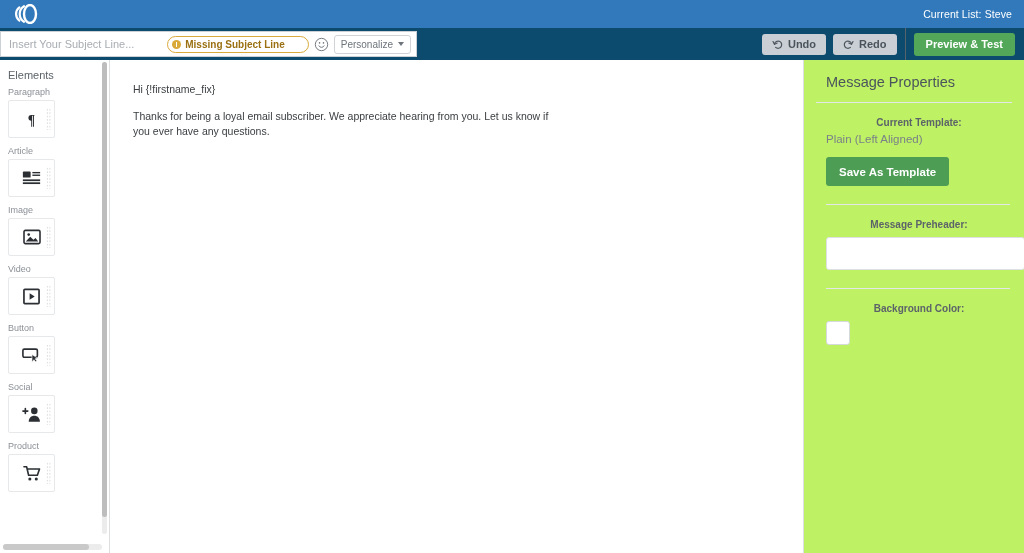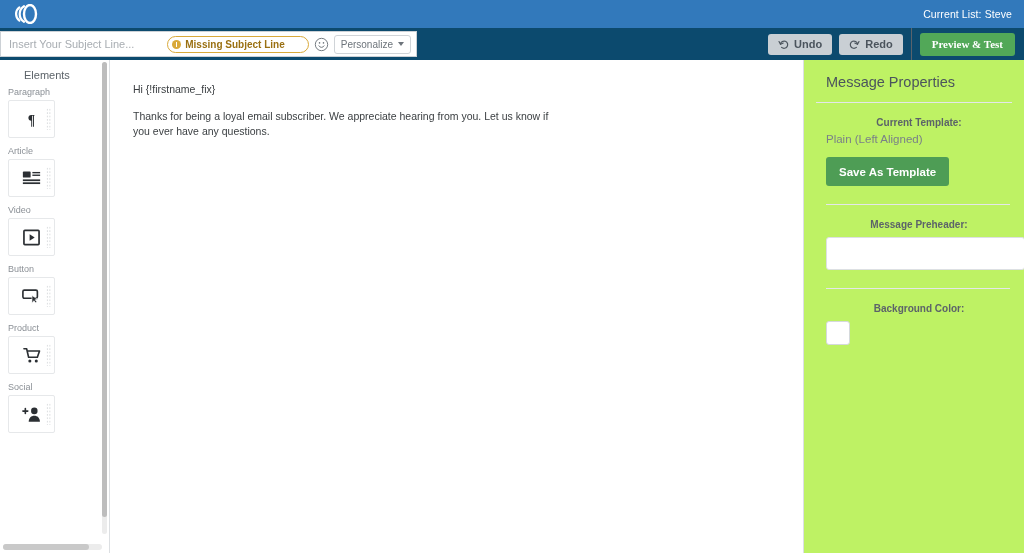--- a/index.html
+++ b/index.html
@@ -132,36 +132,36 @@
     margin: 0 8px 0 1px;
   }
   .preview-btn {
     background: #52a858;
     color: #ffffff;
     border: 0; border-radius: 3px;
     height: 23px;
     padding: 0 12px;
     font-size: 11px;
     font-weight: bold;
-    font-family: Liberation Serif, serif;
+    font-family: Liberation Sans, sans-serif;
     margin-right: 9px;
   }
 
   
   .sidebar {
     position: absolute; left: 0; top: 60px;
     width: 110px; height: 493px;
     background: #ffffff;
     border-right: 1px solid #dcdfe2;
     overflow: hidden;
   }
   .sidebar-title {
     font-size: 11px;
     color: #5c6369;
-    padding: 9px 0 6px 24px;
+    padding: 9px 0 6px 8px;
   }
   .tiles {
     display: flex; flex-wrap: wrap;
     padding-left: 8px;
     width: 104px;
   }
   .tile-cell {
     width: 49px;
     margin-bottom: 8px;
     margin-right: 2px;
@@ -390,67 +390,78 @@
           <rect x="1" y="1.5" width="9" height="7" rx="1" fill="#2b2f33"></rect>
           <rect x="12" y="2" width="9" height="1.6" fill="#2b2f33"></rect>
           <rect x="12" y="5" width="9" height="1.6" fill="#2b2f33"></rect>
           <rect x="1" y="10.6" width="20" height="2" fill="#2b2f33"></rect>
           <rect x="1" y="14" width="20" height="2" fill="#2b2f33"></rect>
         </svg>
         <span class="grip"></span>
       </div>
     </div>
 
+    <div class="tile-cell">
+      <div class="tile-label">Image</div>
+      <div class="tile">
+        <svg width="18" height="16" viewBox="0 0 20 18">
+          <rect x="1" y="1.5" width="18" height="15" rx="1.5" fill="none" stroke="#2b2f33" stroke-width="1.8"></rect>
+          <circle cx="6.3" cy="6.3" r="1.5" fill="#2b2f33"></circle>
+          <path d="M3 14 L8 8.6 L11.6 12.2 L14 10 L17 14 Z" fill="#2b2f33"></path>
+        </svg>
+        <span class="grip"></span>
+      </div>
+    </div>
 
     <div class="tile-cell">
       <div class="tile-label">Video</div>
       <div class="tile">
         <svg width="17" height="17" viewBox="0 0 18 18">
           <rect x="1" y="1.5" width="16" height="15" rx="1" fill="none" stroke="#2b2f33" stroke-width="1.8"></rect>
           <path d="M7 5.6 L12.4 9 L7 12.4 Z" fill="#2b2f33"></path>
         </svg>
         <span class="grip"></span>
       </div>
     </div>
 
     <div class="tile-cell">
       <div class="tile-label">Button</div>
       <div class="tile">
         <svg width="19" height="16" viewBox="0 0 21 17">
           <rect x="1" y="2" width="16" height="9" rx="1.6" fill="none" stroke="#2b2f33" stroke-width="1.8"></rect>
           <path d="M11 8 L11 16.5 L13.2 13.7 L15 16 L16.4 14.8 L14.6 12.7 L17.6 12.2 Z" fill="#2b2f33" stroke="#ffffff" stroke-width="0.7"></path>
+        </svg>
+        <span class="grip"></span>
+      </div>
+    </div>
+
+    <div class="tile-cell">
+      <div class="tile-label">Social</div>
+      <div class="tile">
+        <svg width="19" height="17" viewBox="0 0 21 18">
+          <path d="M1 5.2 H6.4 M3.7 2.5 V7.9" stroke="#2b2f33" stroke-width="1.8" stroke-linecap="round"></path>
+          <circle cx="13.6" cy="5" r="3.6" fill="#2b2f33"></circle>
+          <path d="M7.4 17 C7.4 12.6 10.2 10.3 13.6 10.3 C17 10.3 19.8 12.6 19.8 17 Z" fill="#2b2f33"></path>
         </svg>
         <span class="grip"></span>
       </div>
     </div>
 
     <div class="tile-cell">
       <div class="tile-label">Product</div>
       <div class="tile">
         <svg width="18" height="17" viewBox="0 0 20 19">
           <path d="M1 2 H4 L6.2 11.5 H16 L18.4 4.4 H4.8" fill="none" stroke="#2b2f33" stroke-width="1.8" stroke-linecap="round" stroke-linejoin="round"></path>
           <circle cx="7.6" cy="15.6" r="1.7" fill="#2b2f33"></circle>
           <circle cx="14.8" cy="15.6" r="1.7" fill="#2b2f33"></circle>
         </svg>
         <span class="grip"></span>
       </div>
     </div>
 
-    <div class="tile-cell">
-      <div class="tile-label">Social</div>
-      <div class="tile">
-        <svg width="19" height="17" viewBox="0 0 21 18">
-          <path d="M1 5.2 H6.4 M3.7 2.5 V7.9" stroke="#2b2f33" stroke-width="1.8" stroke-linecap="round"></path>
-          <circle cx="13.6" cy="5" r="3.6" fill="#2b2f33"></circle>
-          <path d="M7.4 17 C7.4 12.6 10.2 10.3 13.6 10.3 C17 10.3 19.8 12.6 19.8 17 Z" fill="#2b2f33"></path>
-        </svg>
-        <span class="grip"></span>
-      </div>
-    </div>
-
   </div>
 
   <div class="sb-vscroll">
     <div class="thumb"></div>
   </div>
   <div class="sb-hscroll">
     <div class="thumb"></div>
   </div>
 </div>
 

